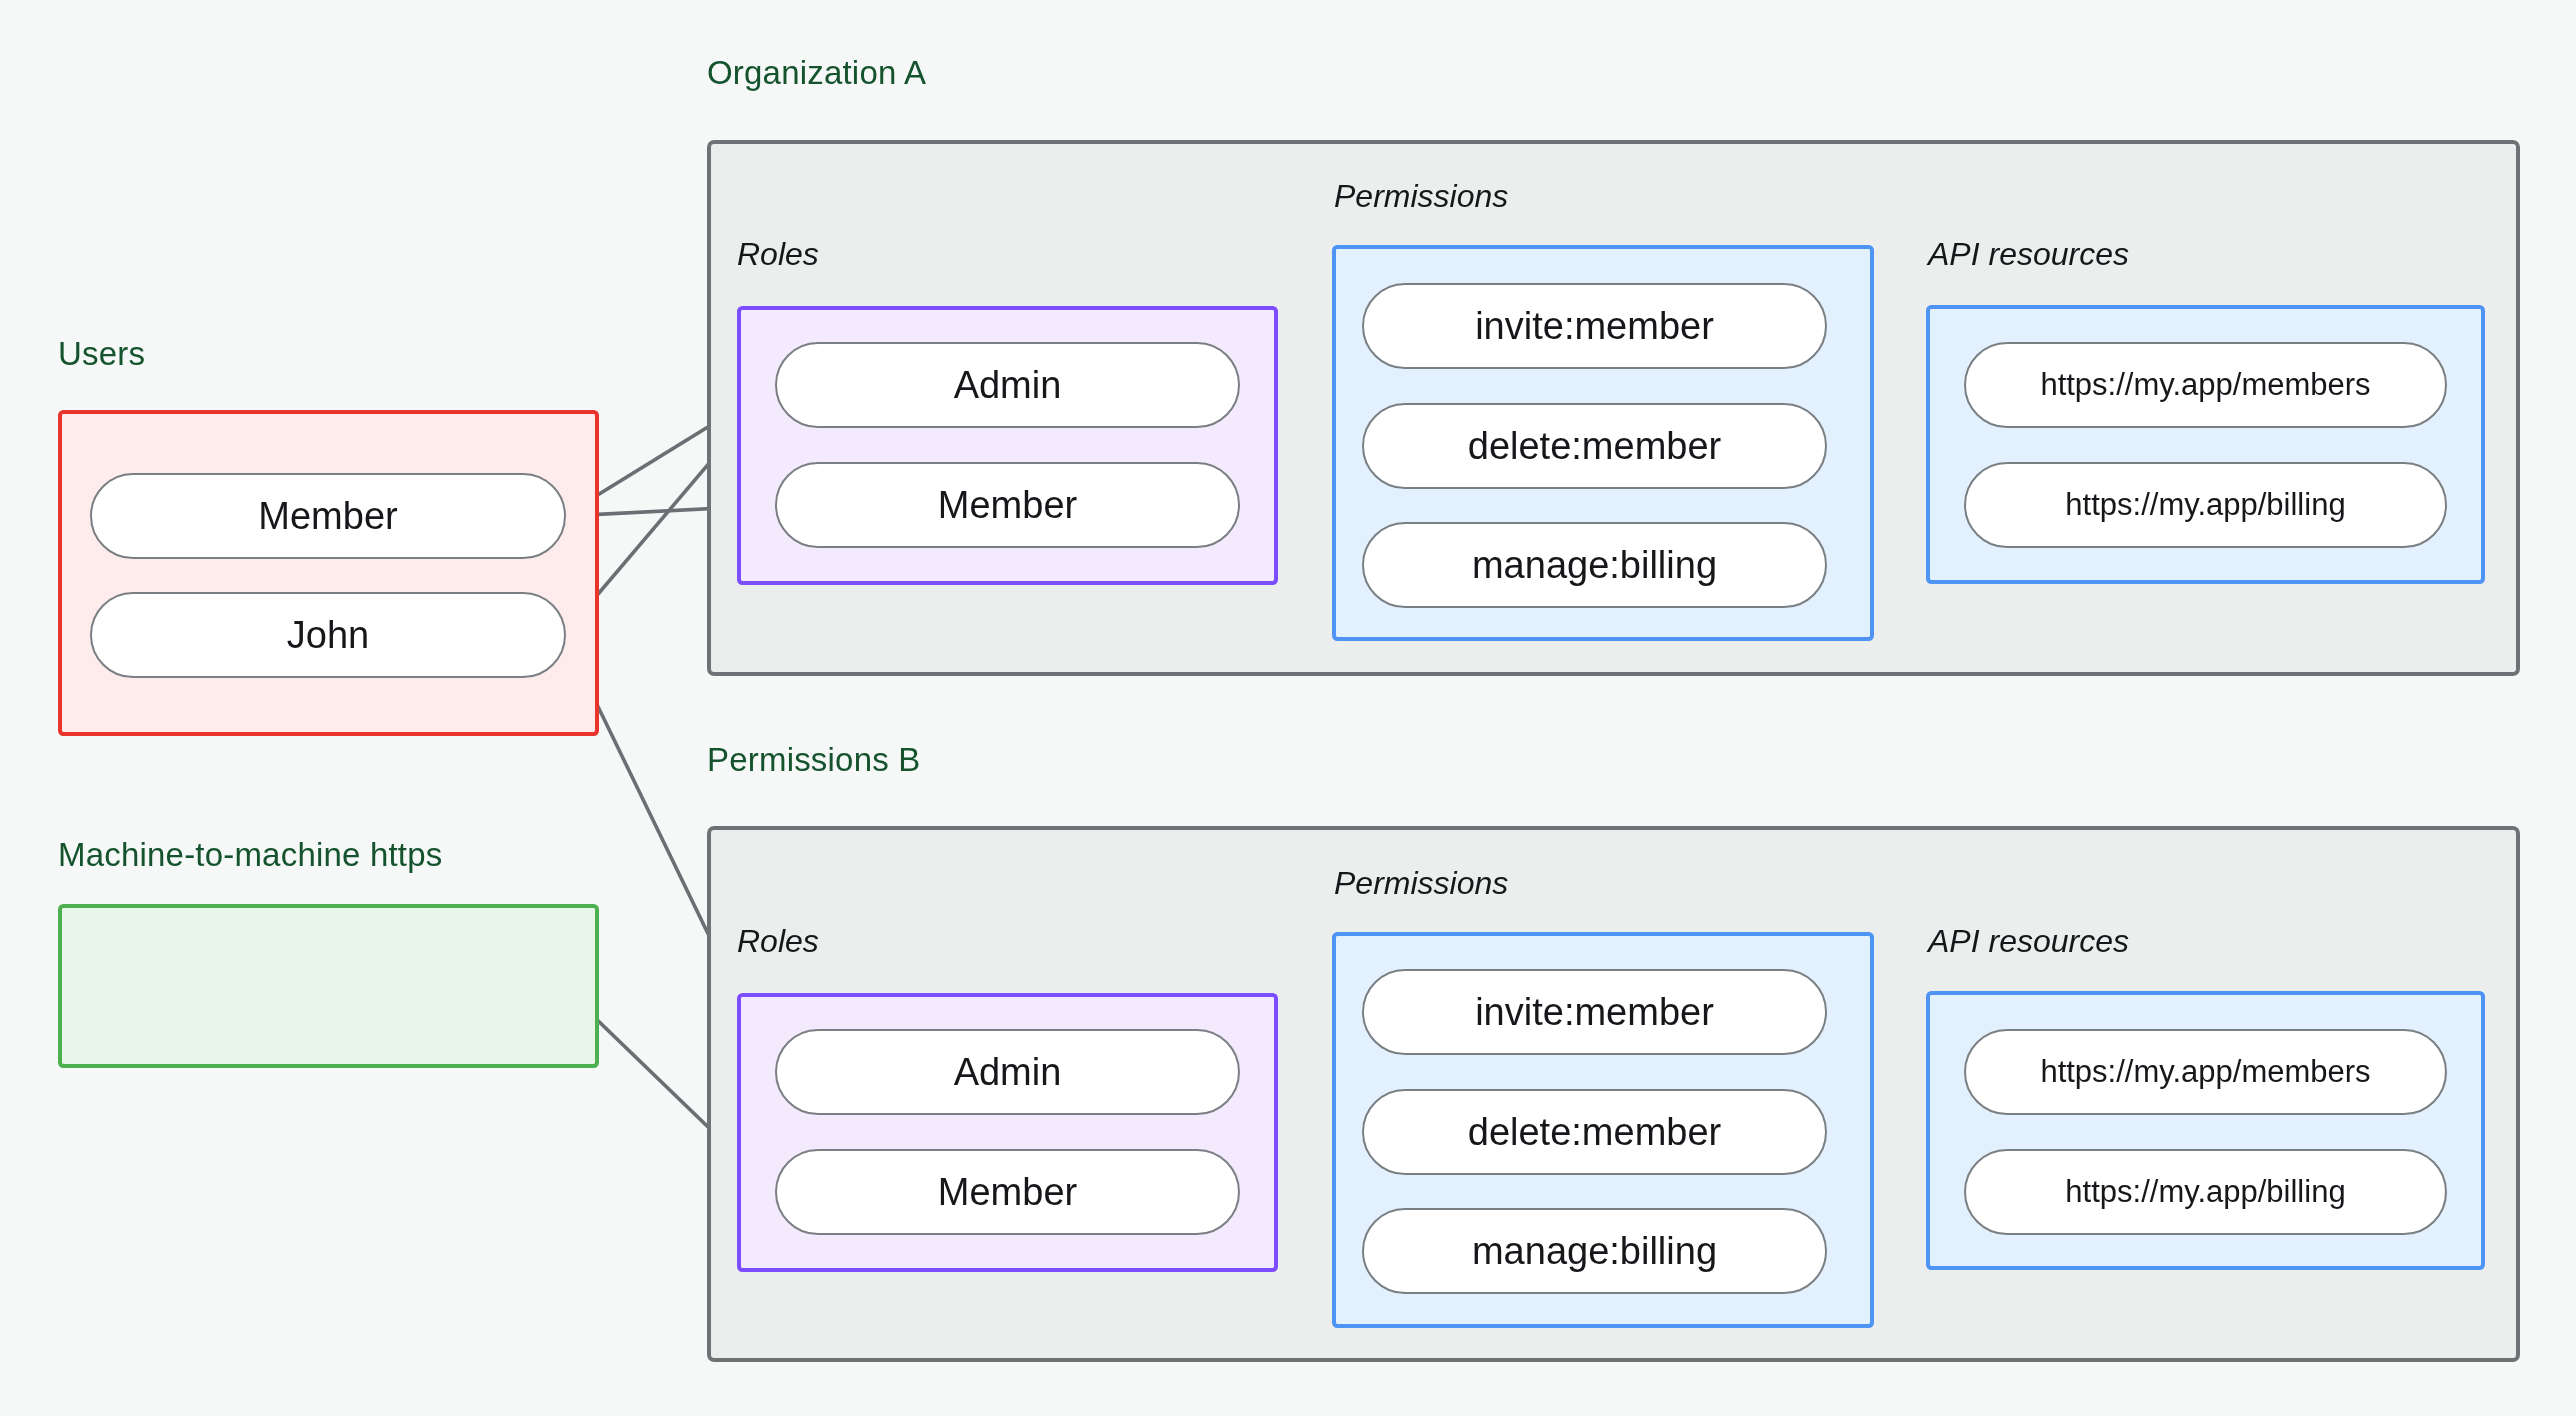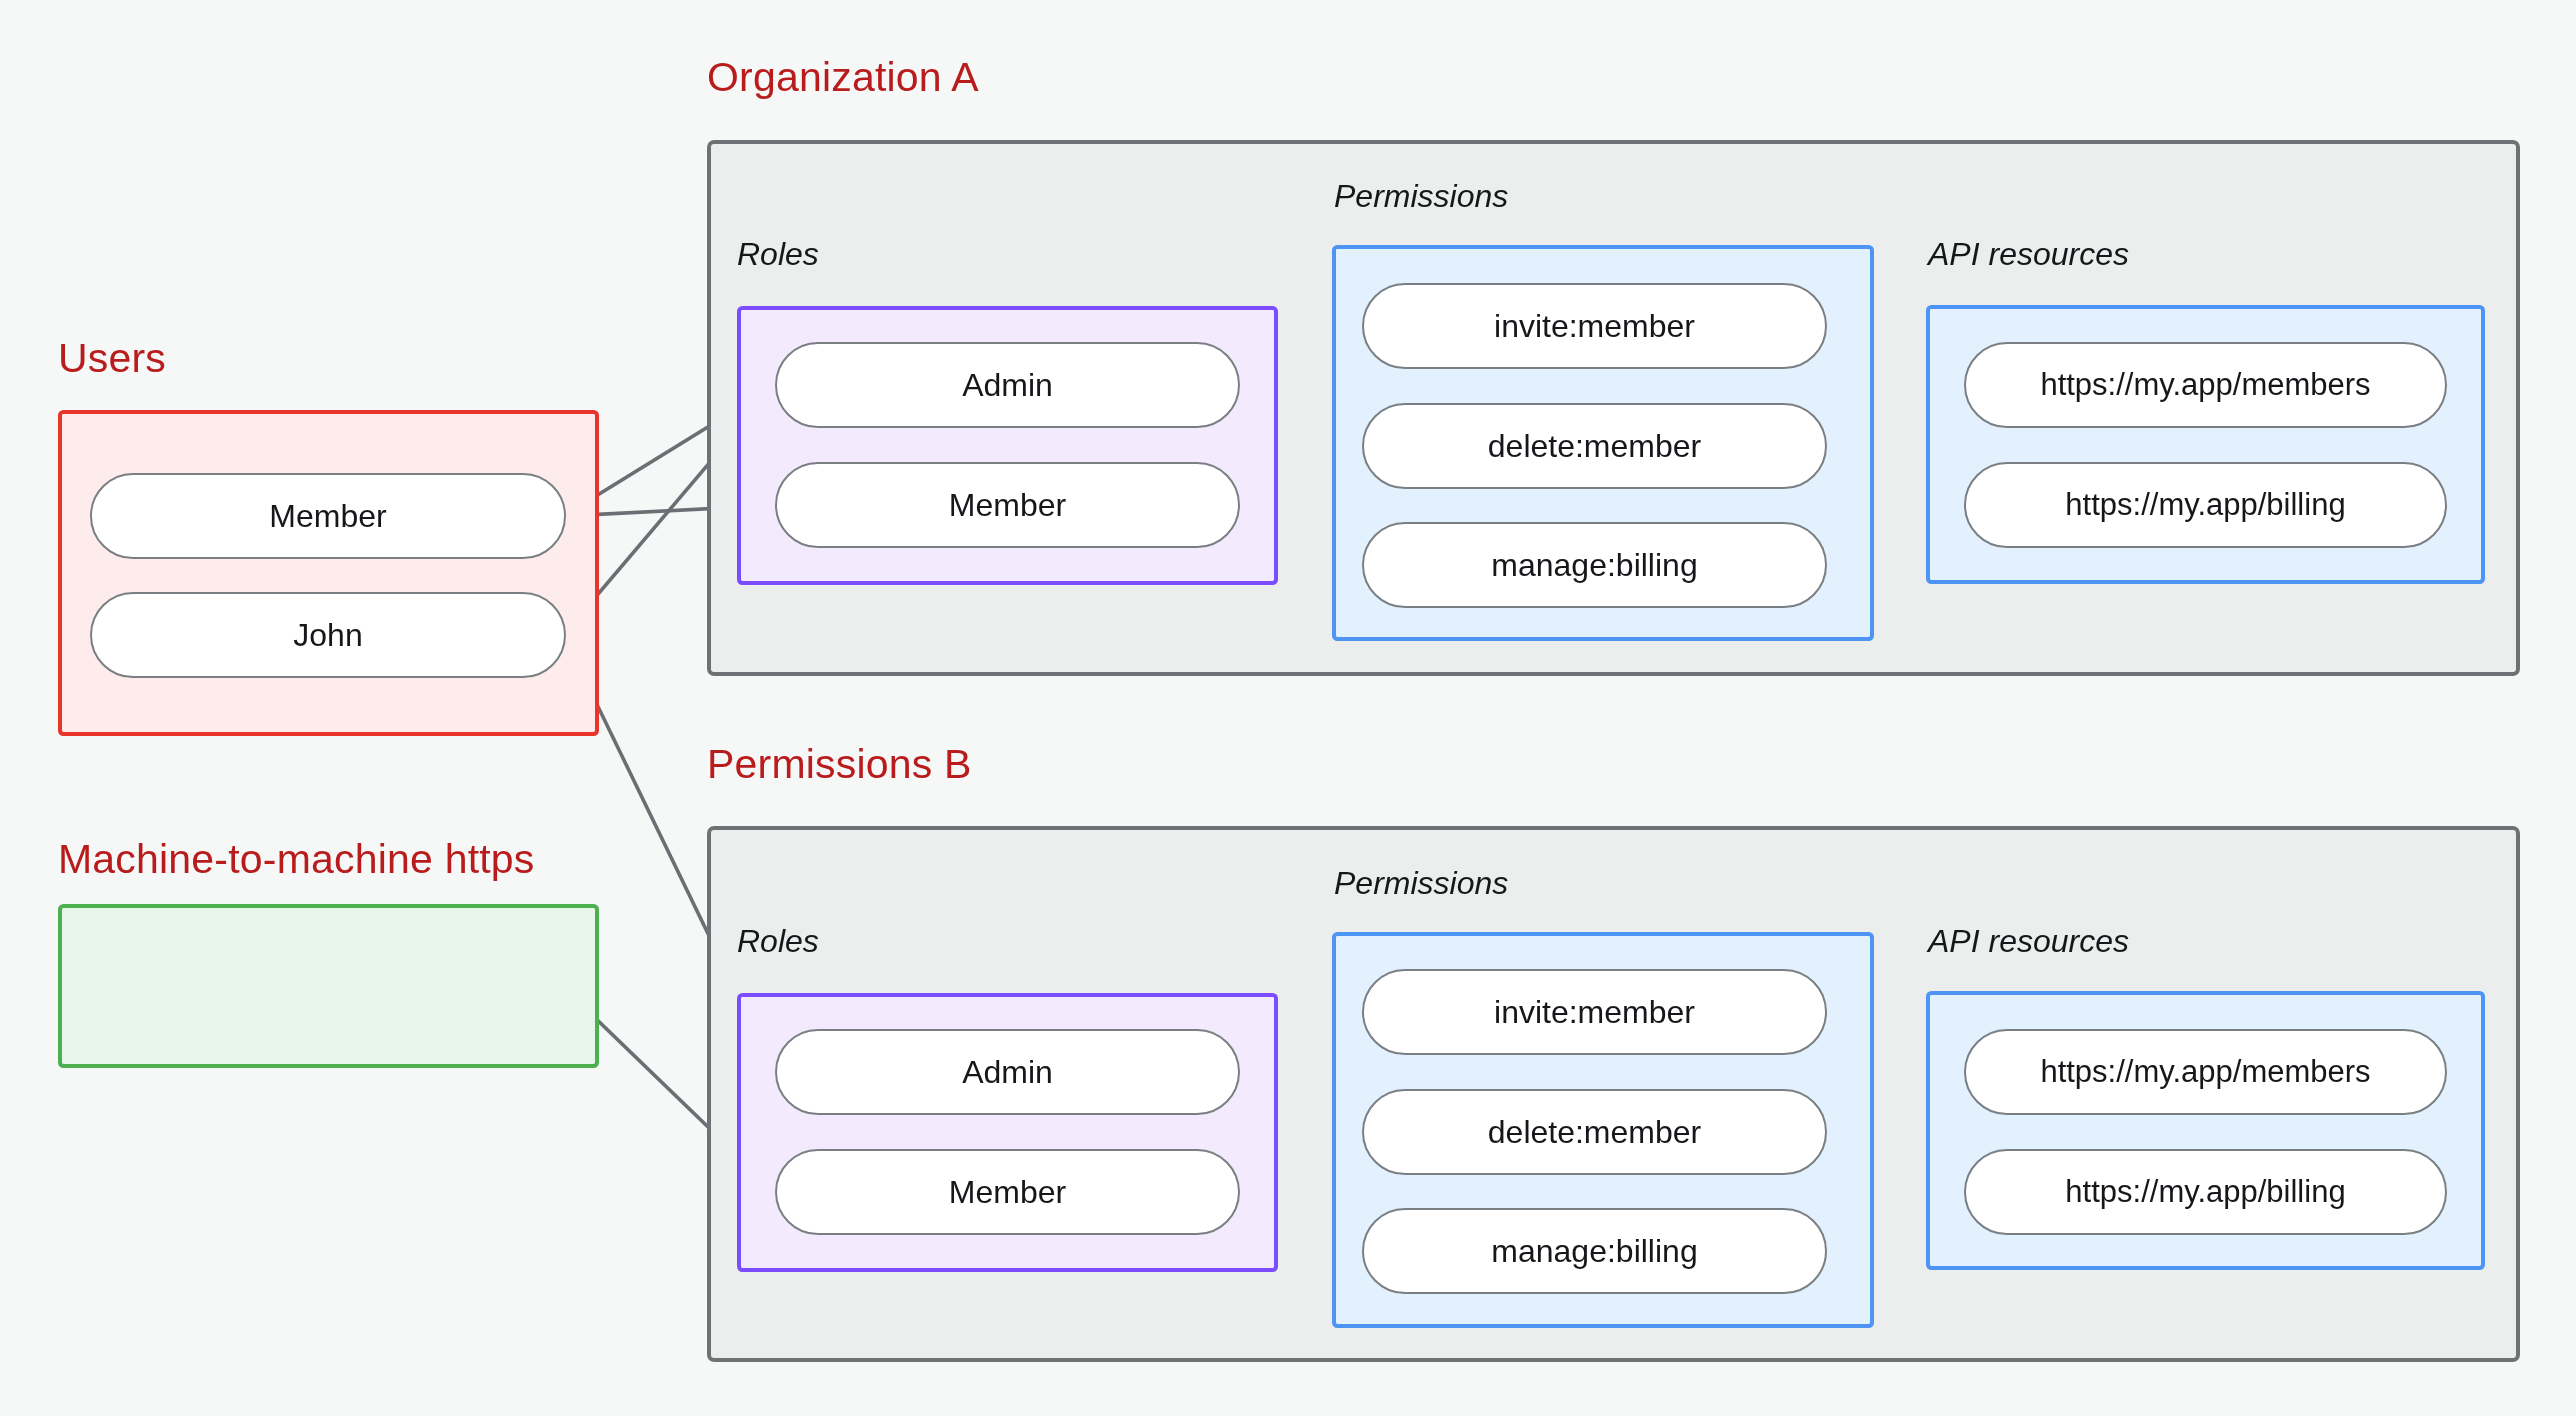--- a/index.html
+++ b/index.html
@@ -17,23 +17,23 @@
 
   
   #edges {
     position: absolute; left: 0; top: 0;
     width: 2576px; height: 1416px;
     pointer-events: none; z-index: 1;
   }
 
   .section-label {
     position: absolute;
-    font-size: 41px;
+    font-size: 33px;
     letter-spacing: 0.2px;
-    color: #b91c1c;
+    color: #14532d;
     white-space: nowrap;
     z-index: 3;
   }
   .inner-label {
     position: absolute;
     font-size: 32px;
     color: #15171a;
     white-space: nowrap;
     z-index: 3;
     font-style: italic;
@@ -51,21 +51,21 @@
   .blue-box  { background: #e3f0fd; border: 4.5px solid #4d94f5; }
 
   .pill {
     position: absolute;
     background: #ffffff;
     border: 2.7px solid #7a7f83;
     border-radius: 900px;
     display: flex;
     align-items: center;
     justify-content: center;
-    font-size: 32px;
+    font-size: 38px;
     color: #15171a;
     white-space: nowrap;
     z-index: 4;
   }
   .pill.url { font-size: 31px; }
 </style>
 </head>
 <body>
 
 <div id="canvas">

